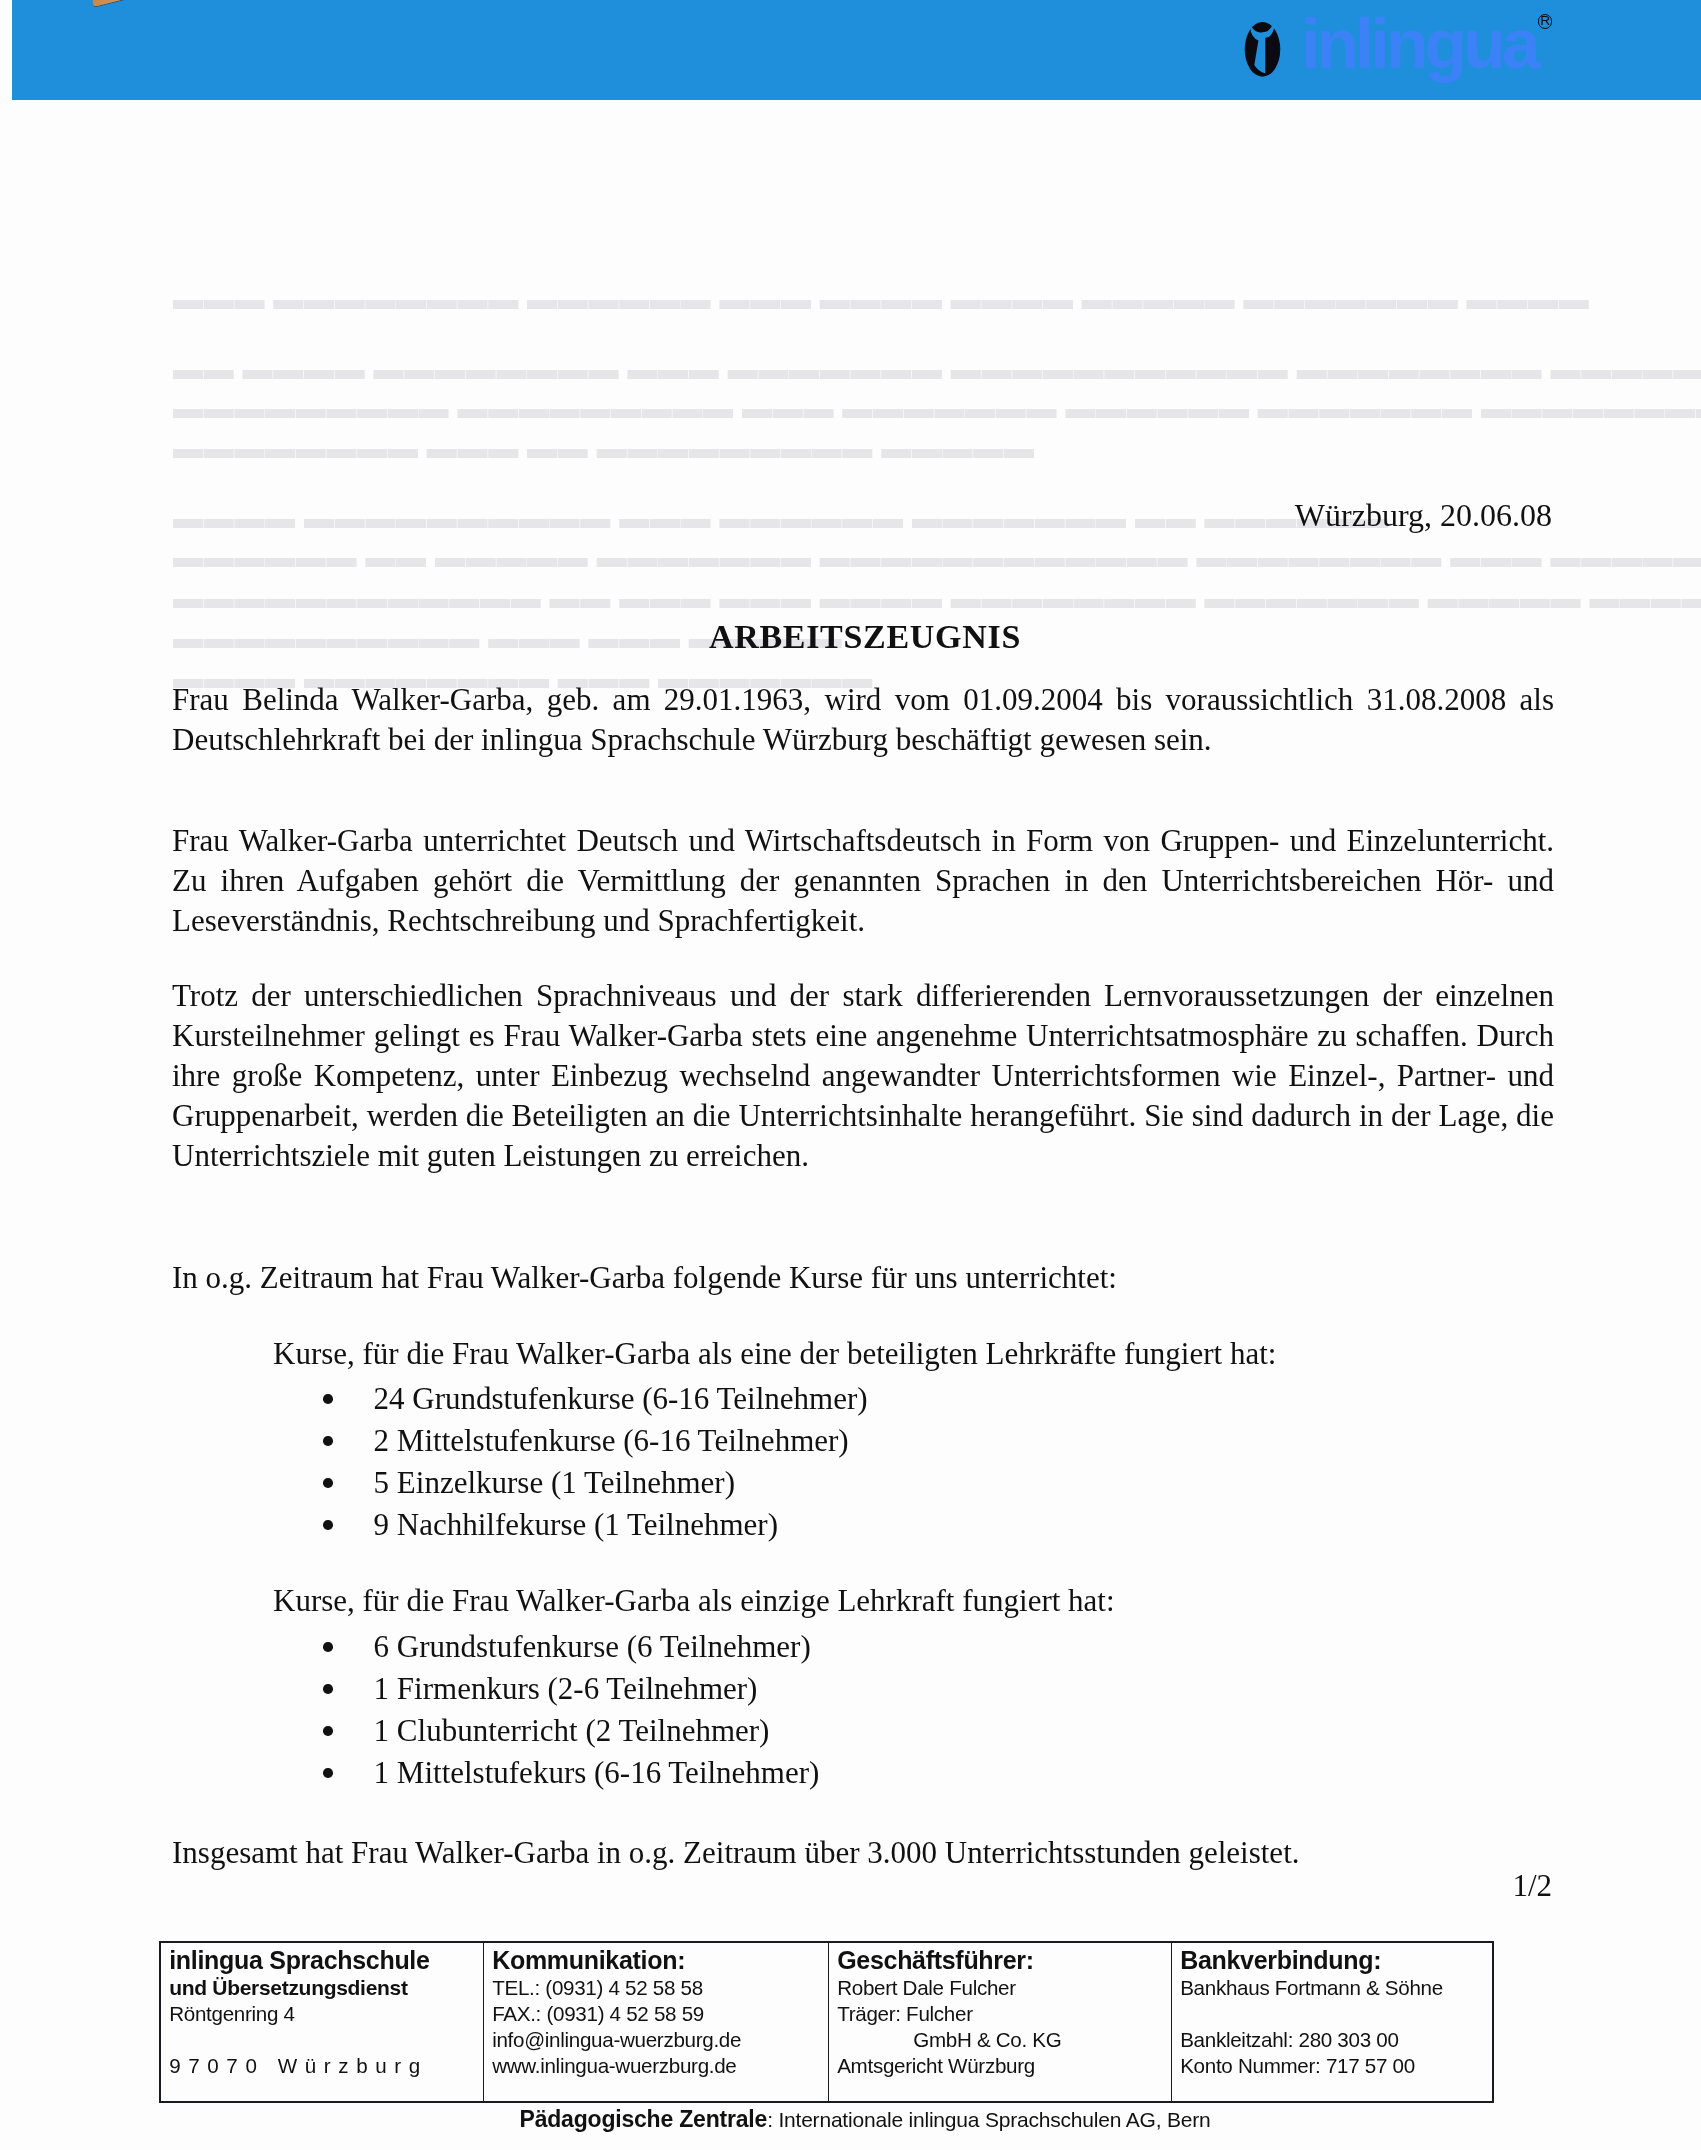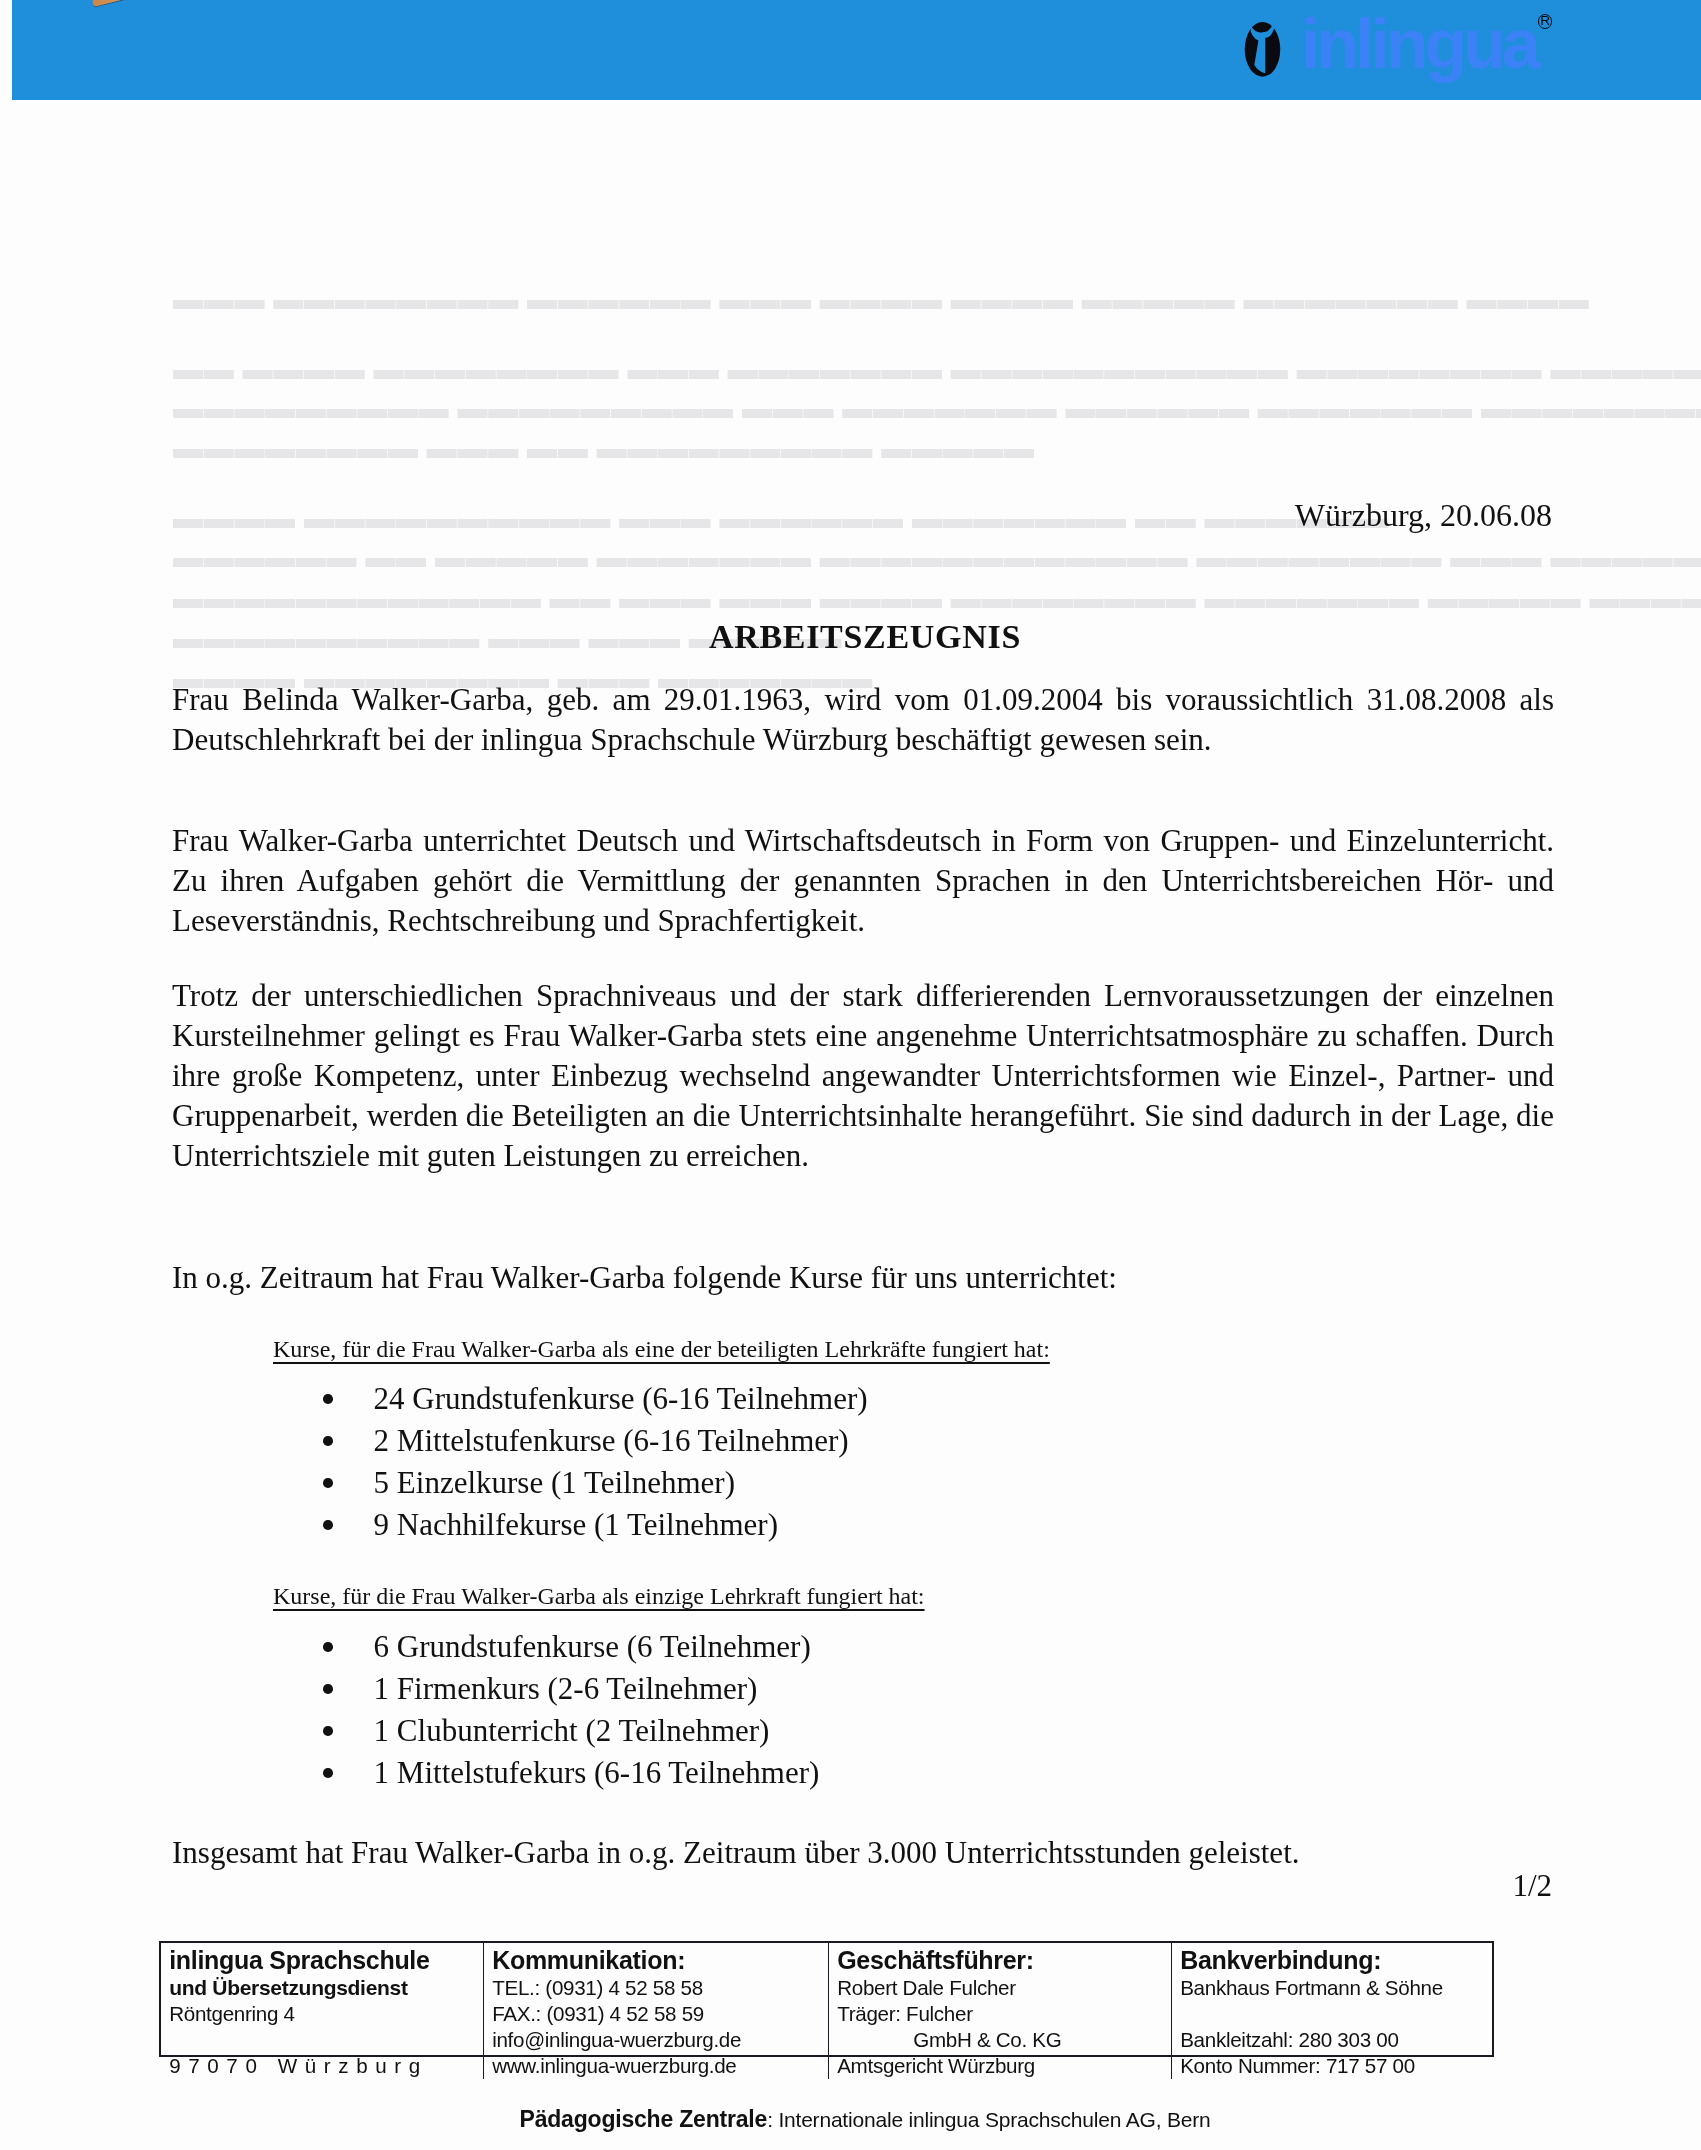--- a/index.html
+++ b/index.html
@@ -107,22 +107,21 @@
       text-align: justify;
       margin: 0;
     }
     .para1 { top: 680px; }
     .para2 { top: 821px; }
     .para3 { top: 937px; margin-top: 39px; }
     .para4 { top: 1258px; }
     .list-heading {
       position: absolute;
       left: 273px;
-      font-size: 24px;
-      text-decoration: underline;
+      font-size: 31px;
       text-underline-offset: 4.8px;
       text-decoration-thickness: 2.1px;
     }
     .lh1 { top: 1336px; }
     .lh2 { top: 1583px; }
     .course-list {
       position: absolute;
       left: 323px;
       margin: 0;
       padding: 0;
@@ -149,21 +148,21 @@
       position: absolute;
       right: 150px;
       top: 1868px;
       font-size: 31px;
     }
     .footer-box {
       position: absolute;
       left: 159px;
       top: 1941px;
       width: 1335px;
-      height: 116px;
+      height: 162px;
       border: 2.1px solid #1a1a22;
       display: grid;
       grid-template-columns: 323px 345px 343px 1fr;
       font-family: "Liberation Sans", "DejaVu Sans", sans-serif;
       box-sizing: border-box;
     }
     .footer-col {
       border-right: 1.4px solid #1a1a22;
       padding: 2.7px 6.9px 0 8.2px;
       font-size: 20.6px;

